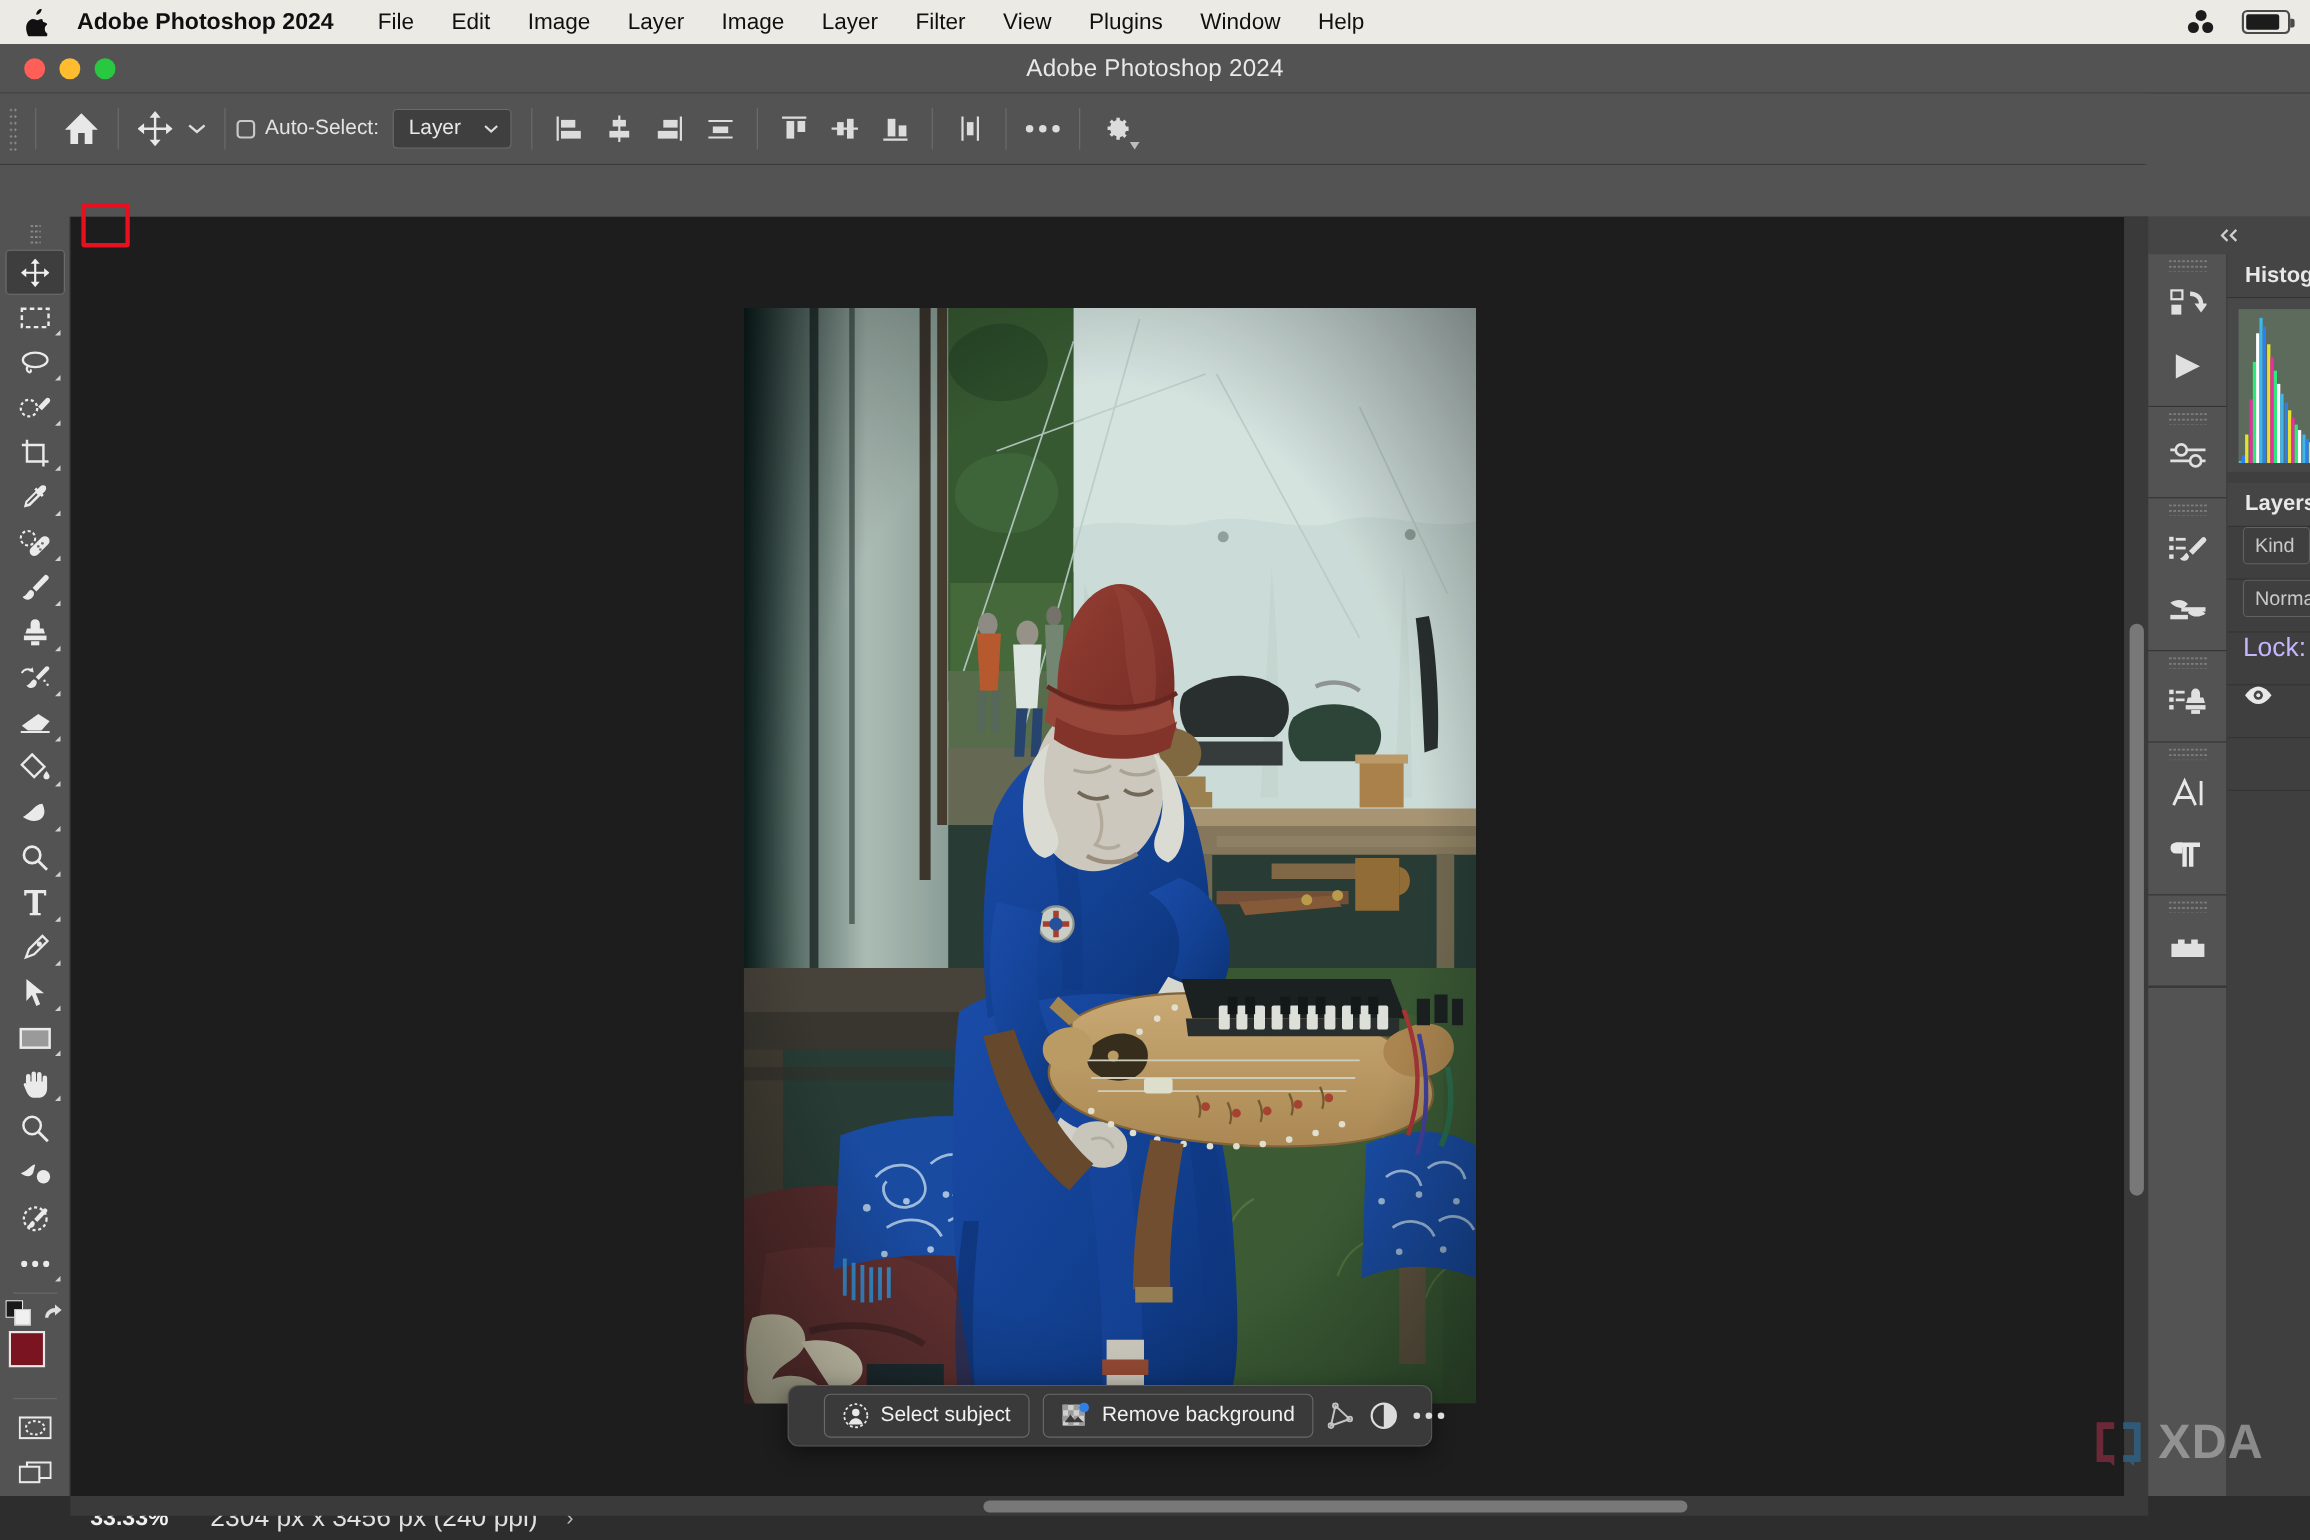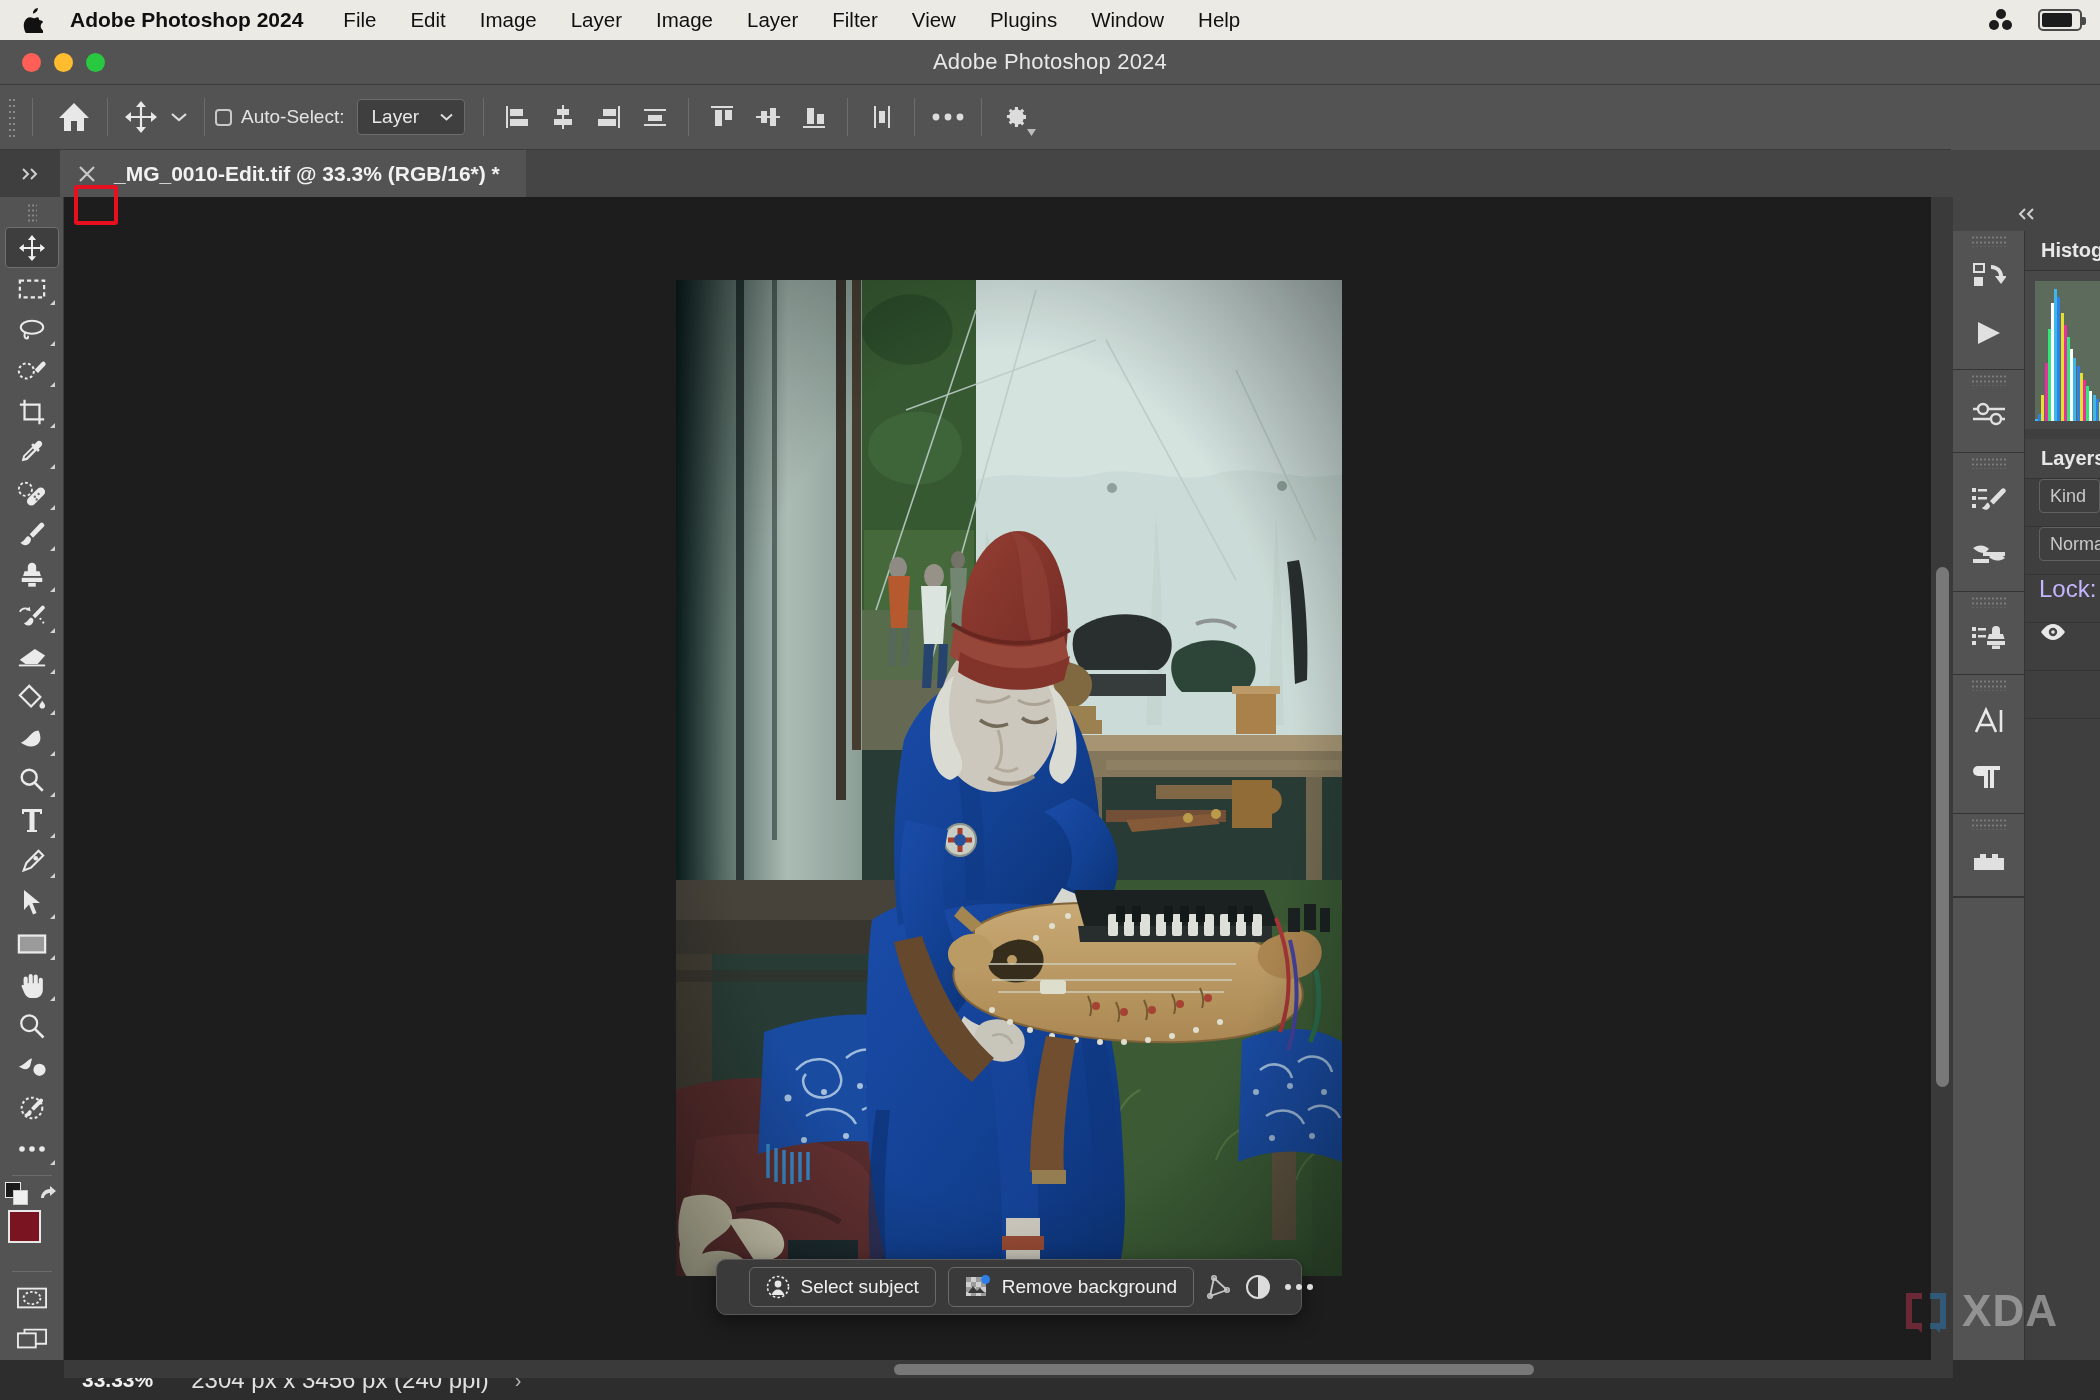--- a/index.html
+++ b/index.html
@@ -322,35 +322,20 @@
       <svg width="30" height="30" viewBox="0 0 30 30">
           <path fill="#dcdcdc" d="M15 10.5a4.5 4.5 0 100 9 4.5 4.5 0 000-9zm0 7a2.5 2.5 0 110-5 2.5 2.5 0 010 5z"></path>
           <path fill="#dcdcdc" d="M26 13h-2.4a8.8 8.8 0 00-1-2.4l1.7-1.7-2.2-2.2-1.7 1.7a8.8 8.8 0 00-2.4-1V5h-3.1v2.4a8.8 8.8 0 00-2.4 1L10.8 6.7 8.6 8.9l1.7 1.7a8.8 8.8 0 00-1 2.4H6.9v3.1h2.4a8.8 8.8 0 001 2.4l-1.7 1.7 2.2 2.2 1.7-1.7a8.8 8.8 0 002.4 1V25h3.1v-2.3a8.8 8.8 0 002.4-1l1.7 1.7 2.2-2.2-1.7-1.7a8.8 8.8 0 001-2.4H26z"></path>
         </svg>
       <svg style="position:absolute;right:1px;bottom:3px" width="10" height="8" viewBox="0 0 10 8">
           <path fill="#bcbcbc" d="M0 0h9L4.5 7z"></path>
         </svg>
     </div>
   </div>
 
-  <div id="tabbar">
-    <div id="collapse-left">
-      <svg width="22" height="16" viewBox="0 0 22 16">
-          <path fill="none" stroke="#cfcfcf" stroke-width="2" d="M4 3l5 5-5 5M12 3l5 5-5 5"></path>
-        </svg>
-    </div>
-    <div id="doc-tab">
-      <div id="tab-close-wrap">
-        <svg width="22" height="22" viewBox="0 0 22 22">
-            <path fill="none" stroke="#c9c9c9" stroke-width="2.2" d="M4 4l14 14M18 4L4 18"></path>
-          </svg>
-      </div>
-      <div id="tab-title">_MG_0010-Edit.tif @ 33.3% (RGB/16*) *</div>
-    </div>
-  </div>
   <div id="tab-close-highlight"></div>
 
   <div id="toolbar">
     <div id="tb-grip"></div>
 
     <div class="tool active">
       <svg width="26" height="26" viewBox="0 0 32 32">
           <path fill="none" stroke="#f0f0f0" stroke-width="2.4" d="M16 5v22M5 16h22"></path>
           <path fill="#f0f0f0" d="M16 0l5 6h-10zM16 32l5-6h-10zM0 16l6-5v10zM32 16l-6-5v10z"></path>
         </svg>

